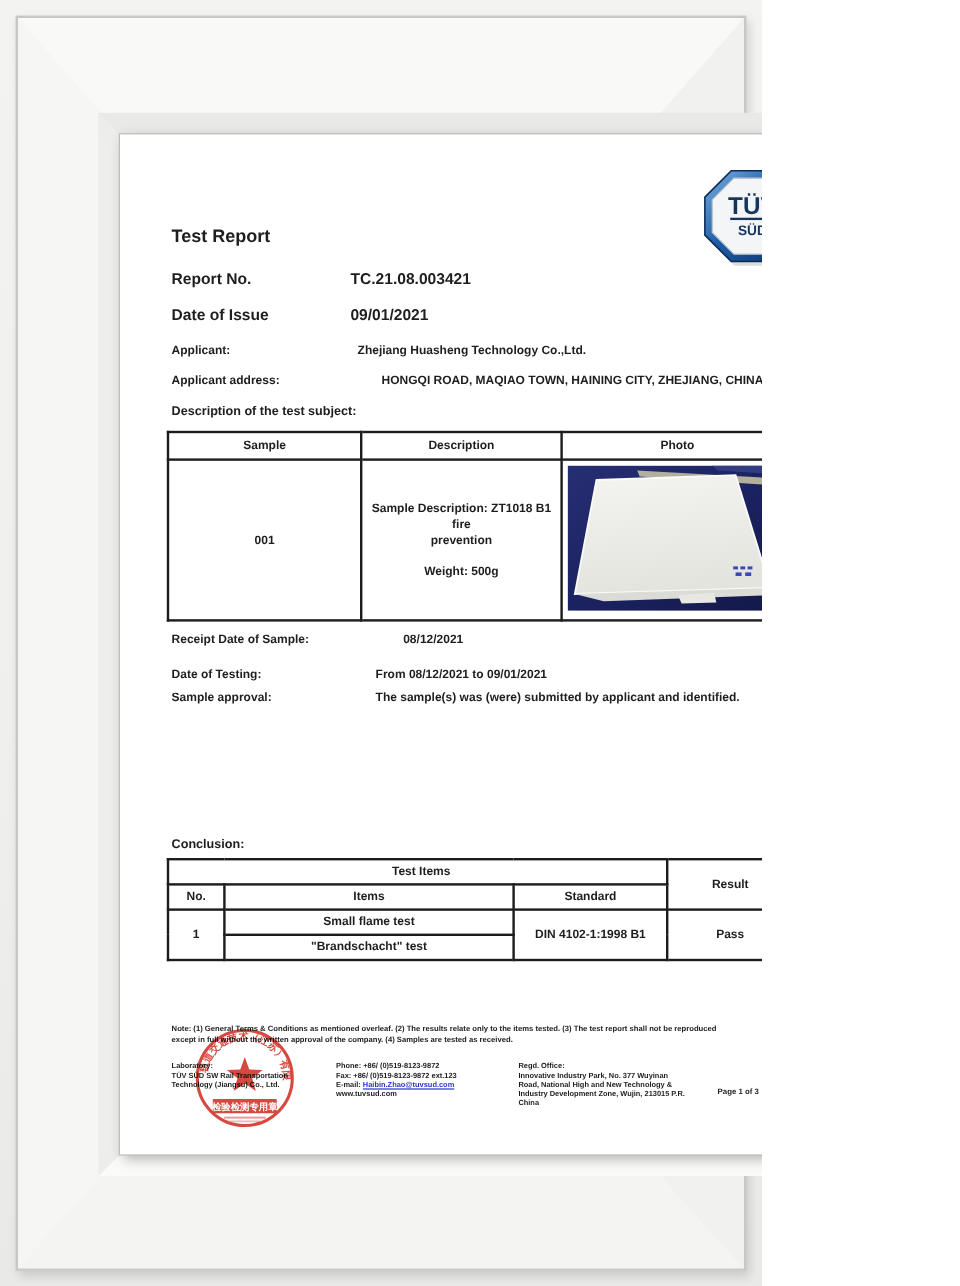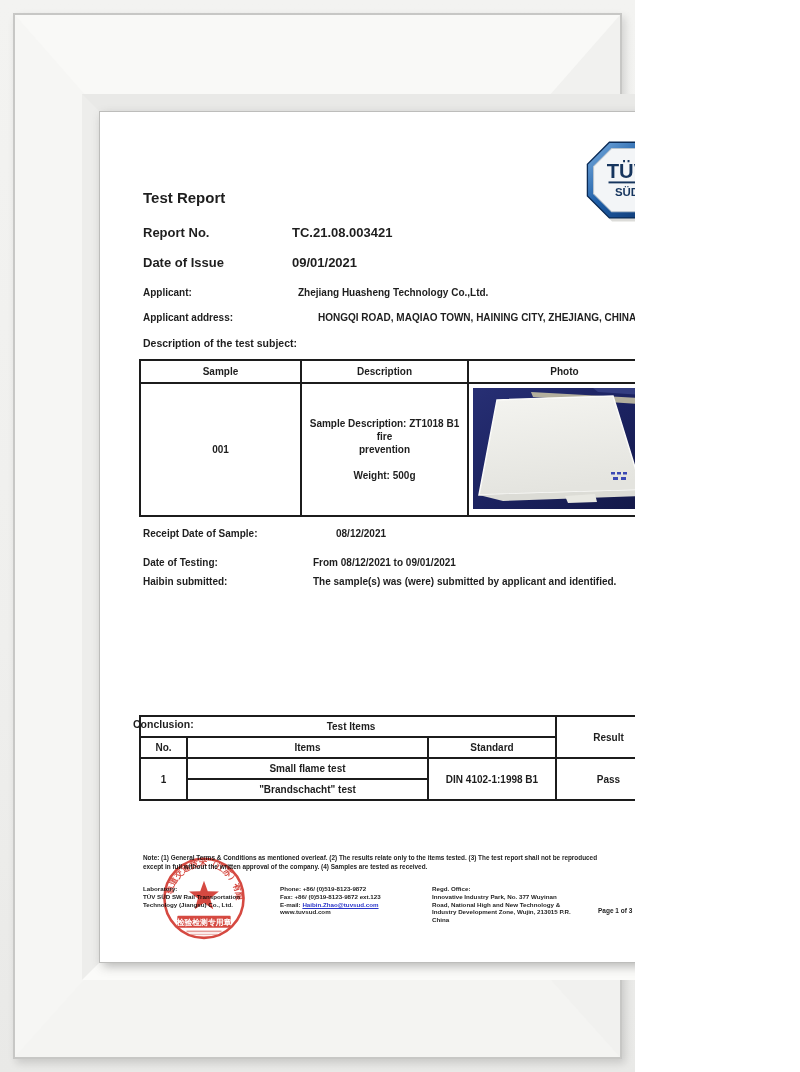--- a/index.html
+++ b/index.html
@@ -125,24 +125,24 @@
       </tr>
     </tbody>
       </table>
 
     <div class="abs doc-text fs10" style="left:43px;top:416px;">Receipt Date of Sample:</div>
     <div class="abs doc-text fs10" style="left:213px;top:416px;padding-left:23px;">08/12/2021</div>
 
     <div class="abs doc-text fs10" style="left:43px;top:445px;">Date of Testing:</div>
     <div class="abs doc-text fs10" style="left:213px;top:445px;">From 08/12/2021 to 09/01/2021</div>
 
-    <div class="abs doc-text fs10" style="left:43px;top:464px;">Haibin submitted:</div>
+    <div class="abs doc-text fs10" style="left:43px;top:464px;">Sample approval:</div>
     <div class="abs doc-text fs10" style="left:213px;top:464px;">The sample(s) was (were) submitted by applicant and identified.</div>
 
-    <div class="abs doc-text fs105" style="left:33px;top:586px;margin-top:20px;">Conclusion:</div>
+    <div class="abs doc-text fs105" style="left:43px;top:586px;">Conclusion:</div>
 
     <table class="t2 abs" style="left:39px;top:603px;">
       <colgroup>
           <col style="width:47px">
           <col style="width:241px">
           <col style="width:128px">
           <col style="width:105px">
         </colgroup>
       <tbody>
           <tr>

